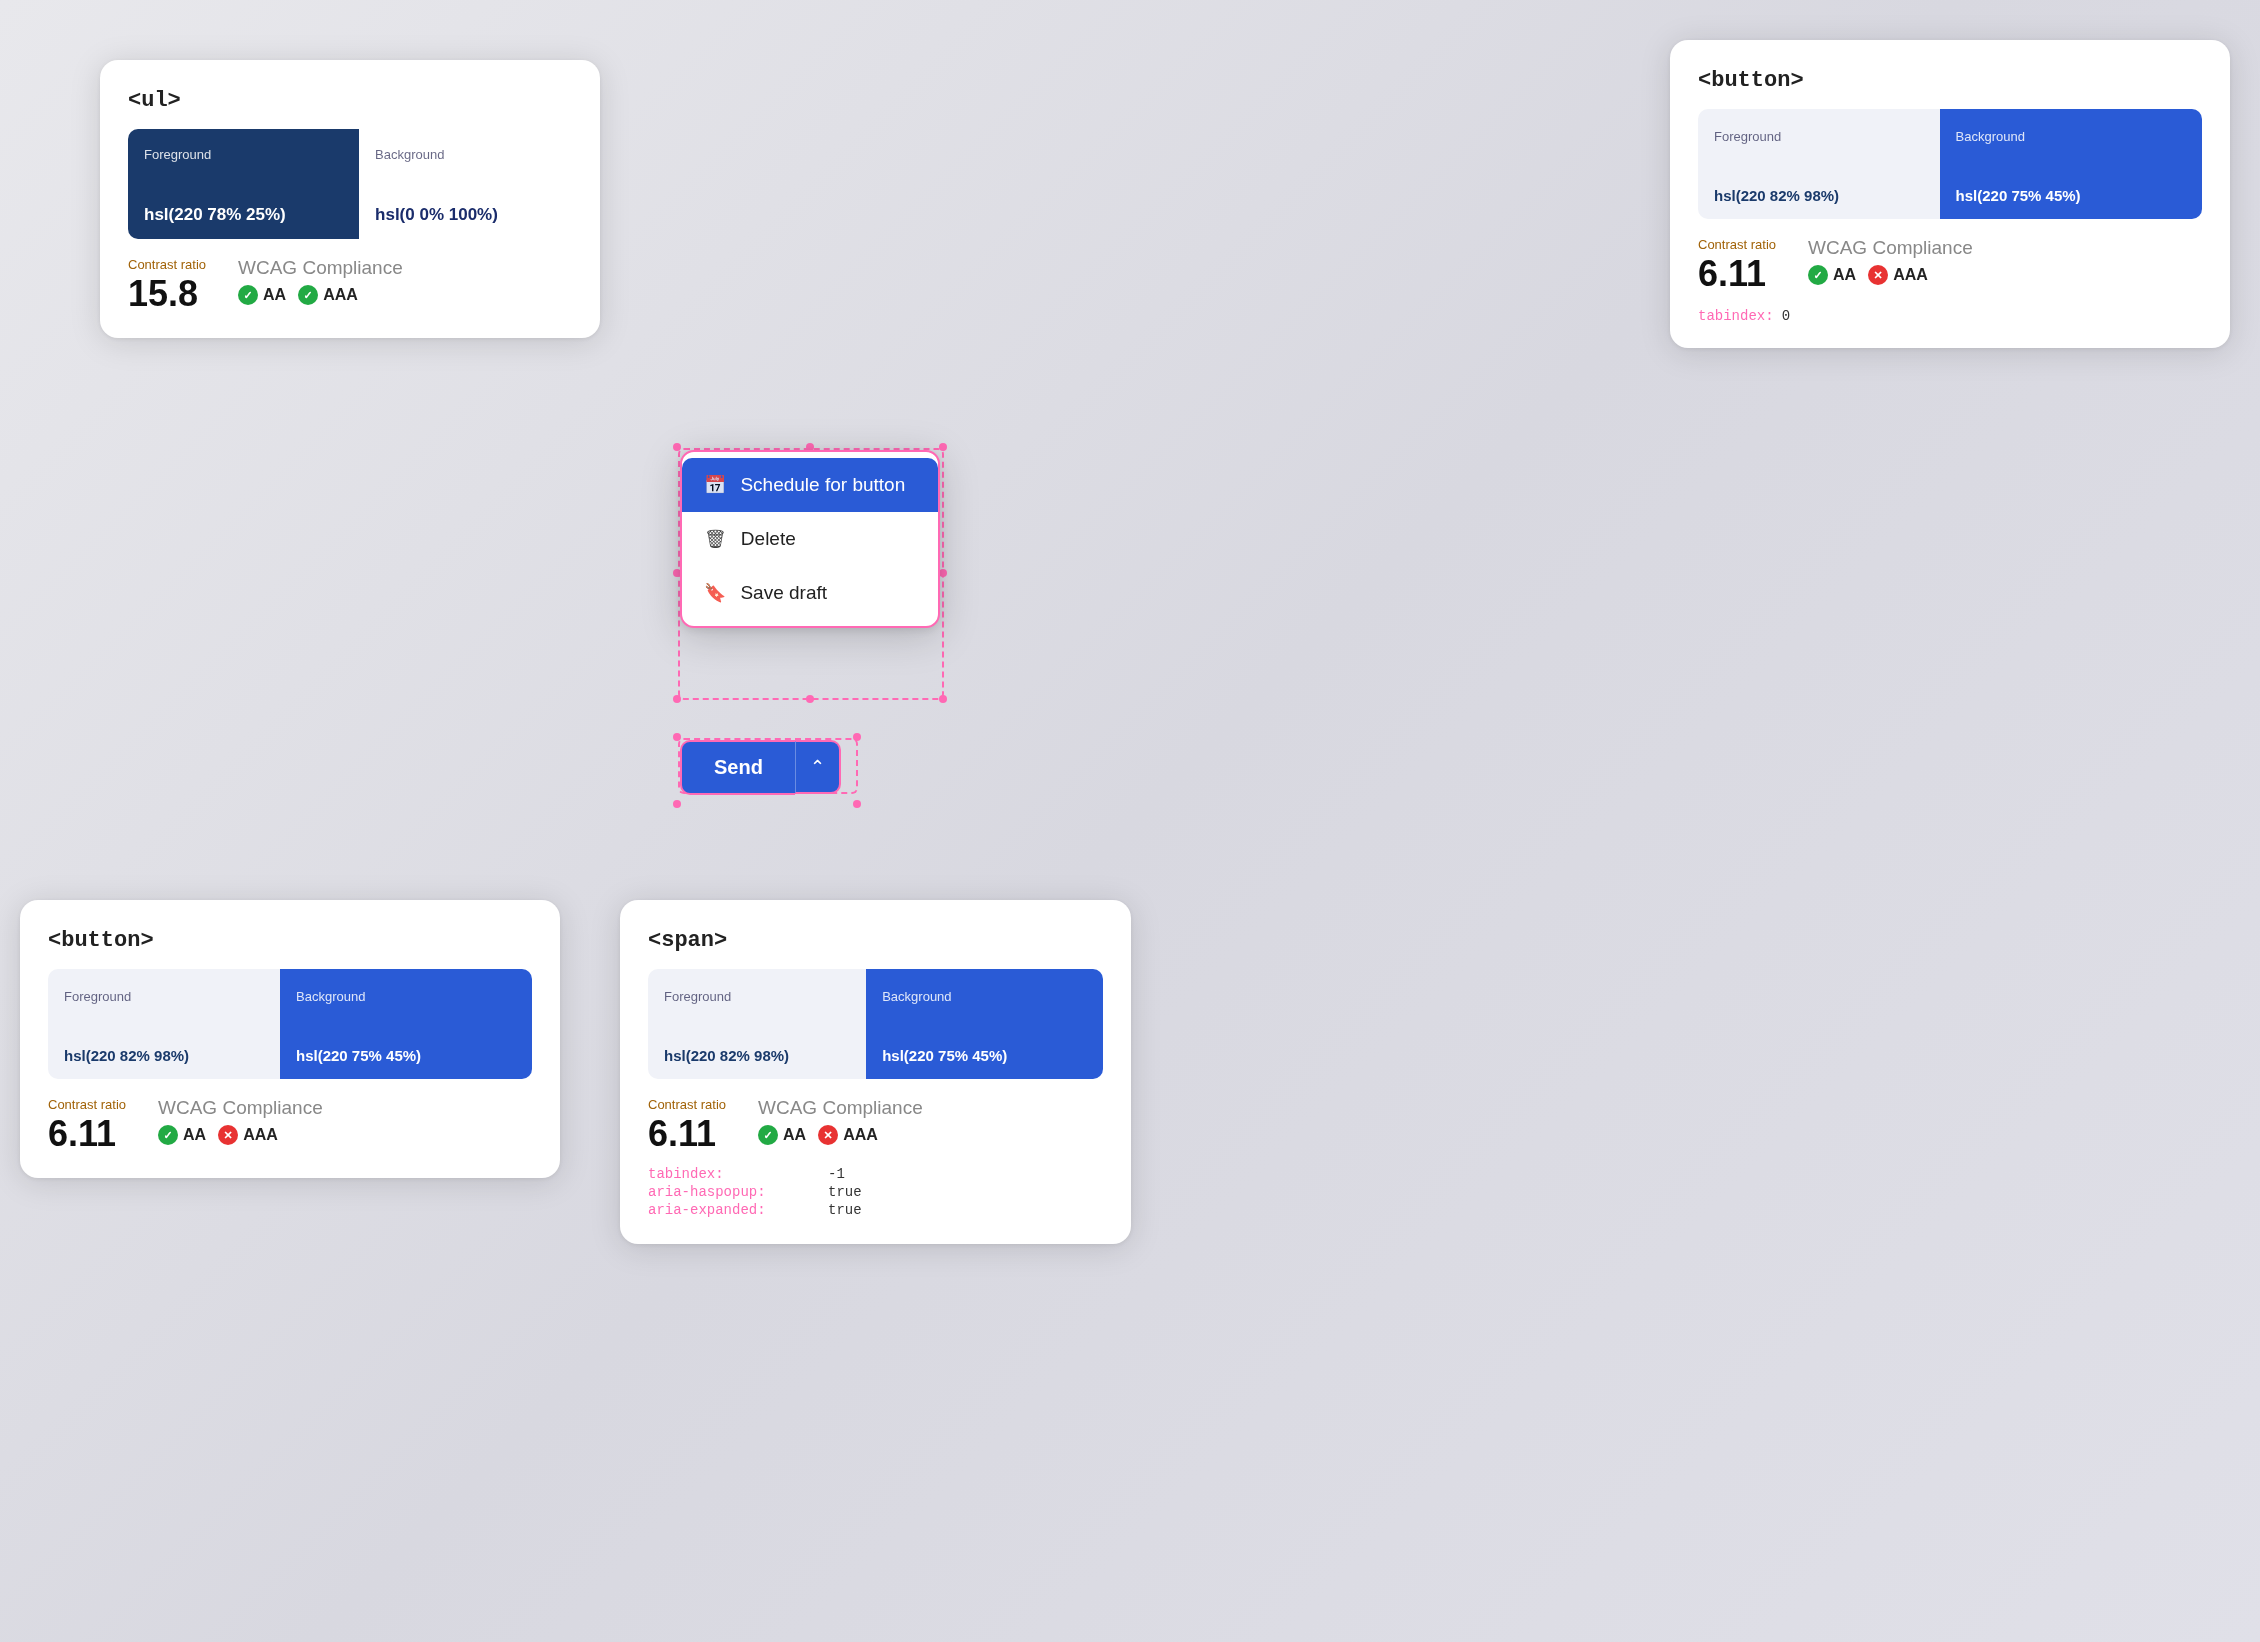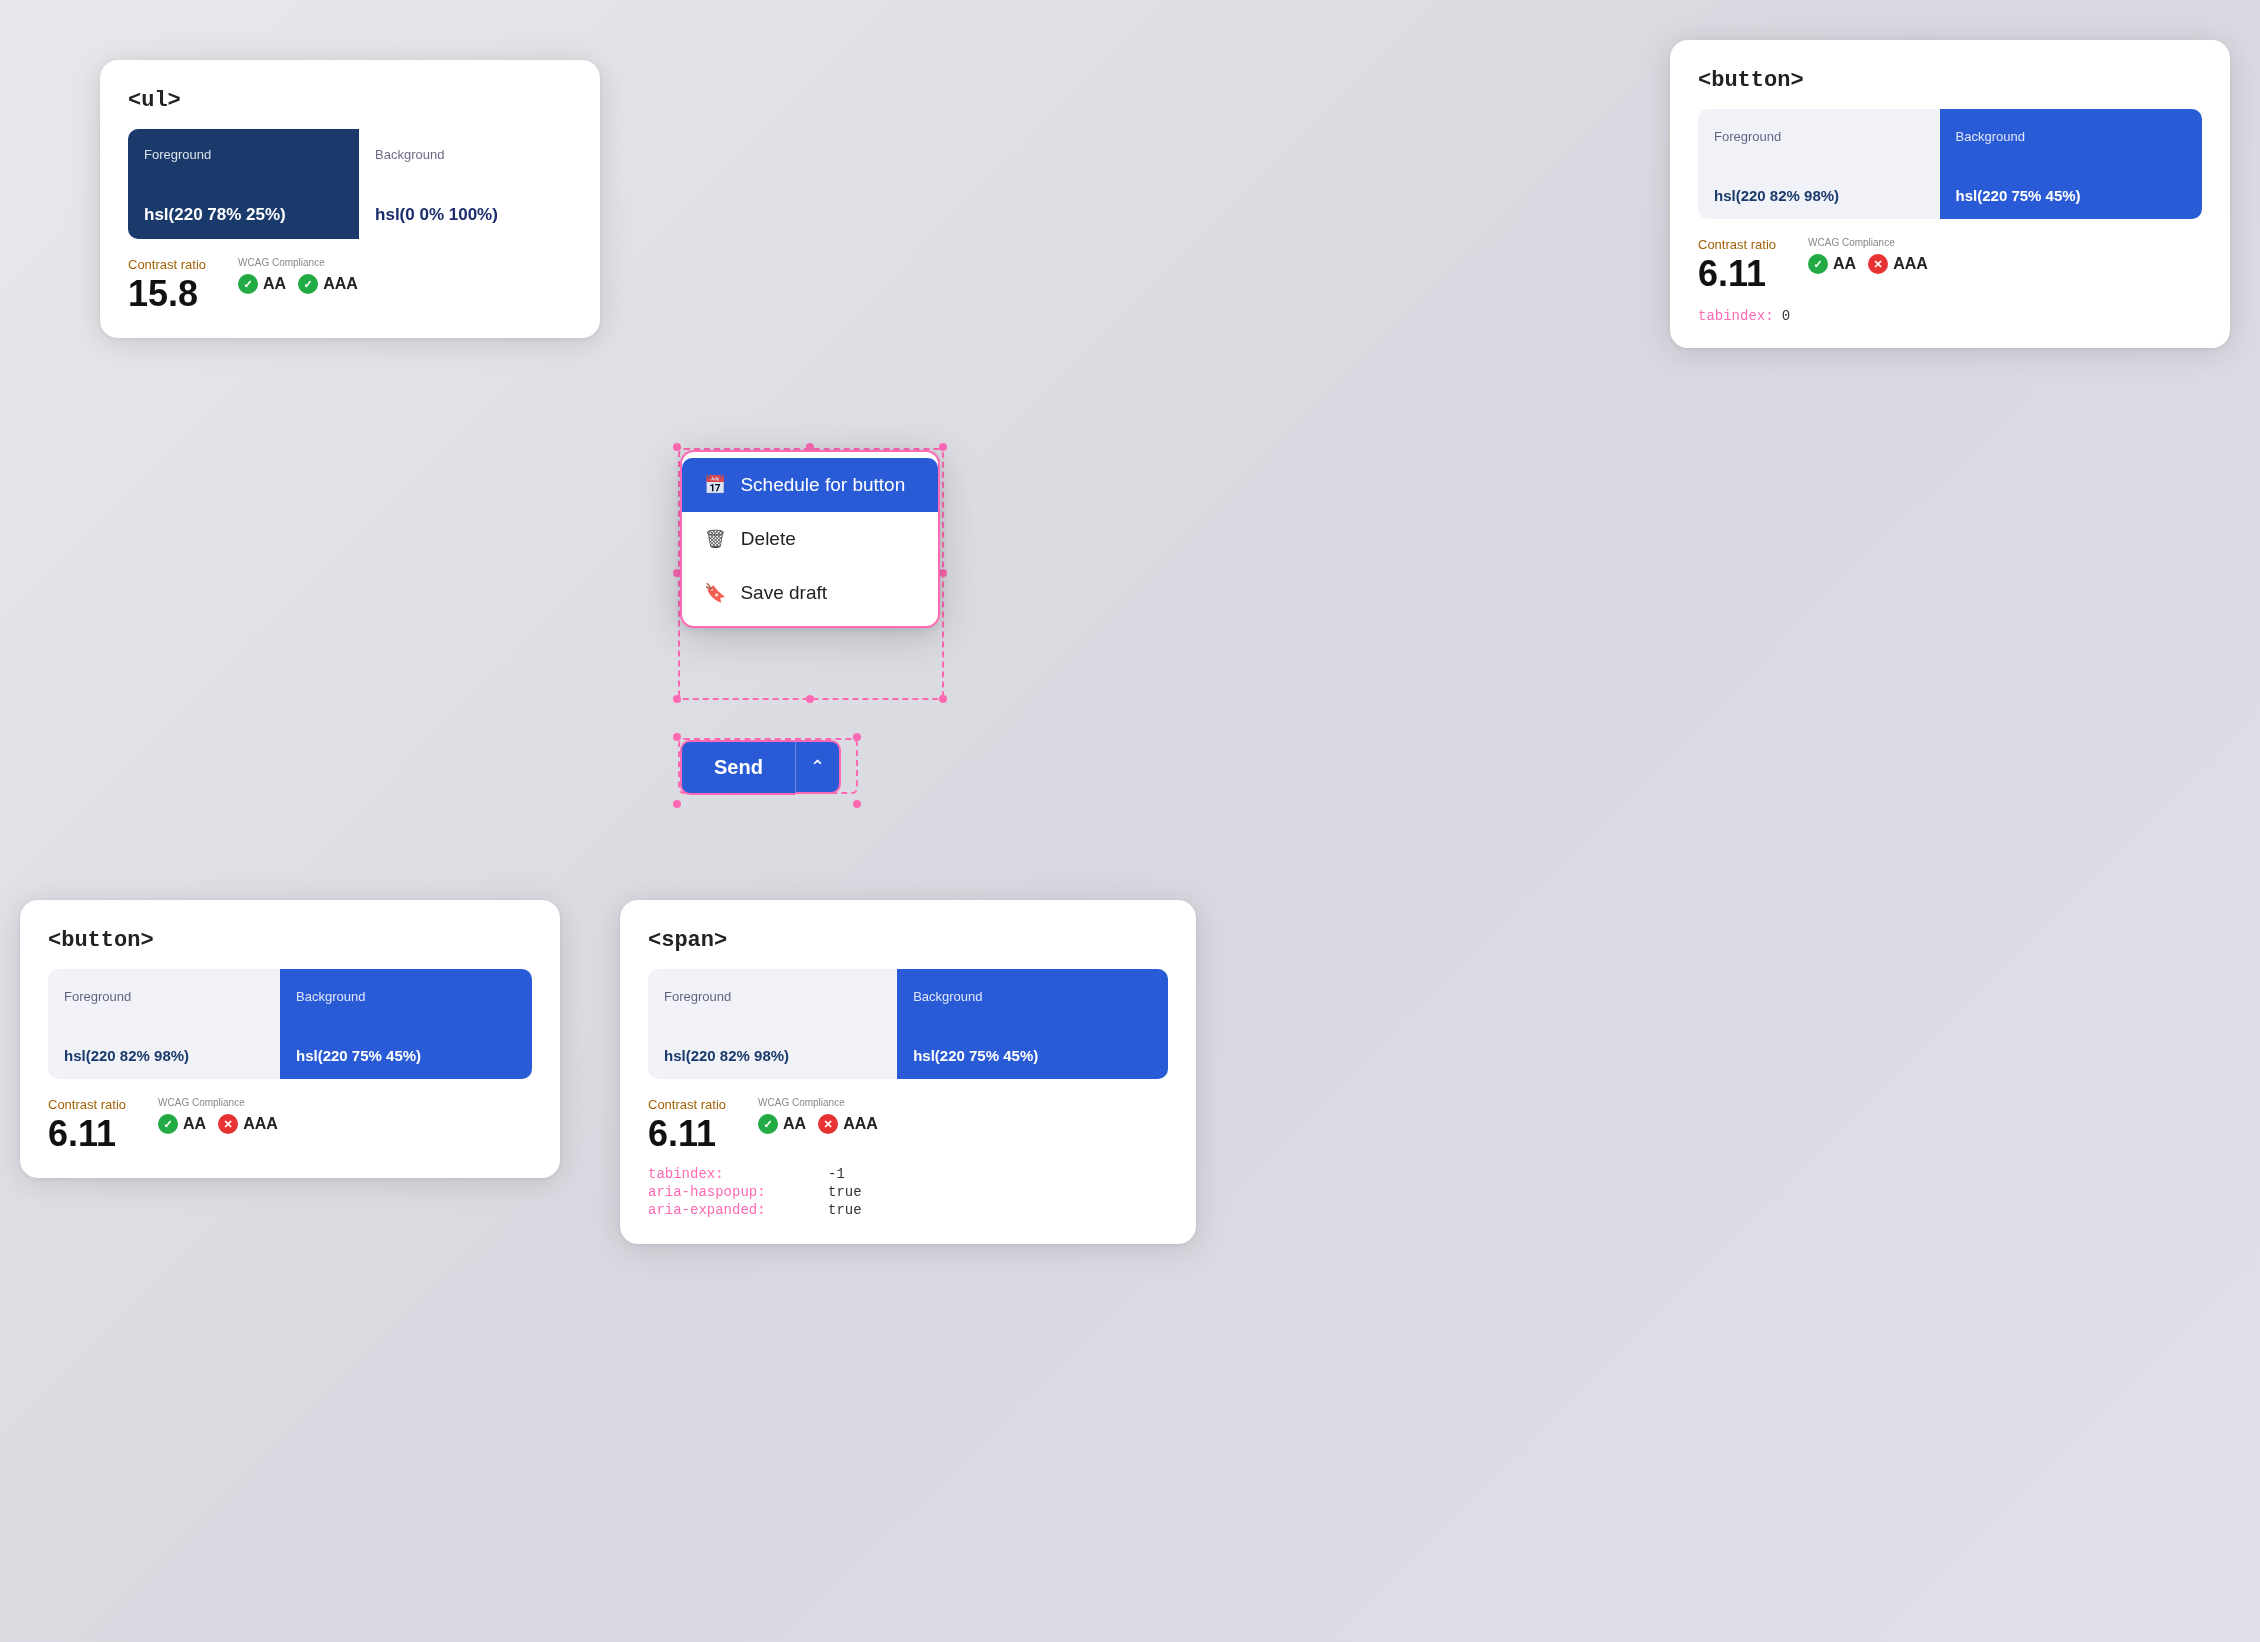--- a/index.html
+++ b/index.html
@@ -102,21 +102,21 @@
       color: #111;
       line-height: 1.1;
     }
 
     .wcag-block {
       display: flex;
       flex-direction: column;
     }
 
     .wcag-label {
-      font-size: 10px;
+      font-size: 19px;
       color: #888;
       margin-bottom: 6px;
     }
 
     .wcag-badges {
       display: flex;
       gap: 12px;
       align-items: center;
     }
 
@@ -381,21 +381,21 @@
         </div>
         <div class="badge">
           <div class="badge-icon-fail">✕</div>
           <span>AAA</span>
         </div>
       </div>
     </div>
   </div>
 </div>
 
-<div class="card" style="left: 620px; top: 900px; width: 576px;">
+<div class="card" style="left: 620px; top: 900px; width: 511px;">
   <div class="card-title">&lt;span&gt;</div>
   <div class="color-swatches">
     <div class="swatch swatch-fg" style="flex:1;">
       <div class="swatch-label dark">Foreground</div>
       <div class="swatch-value dark" style="color:#1a3a6b; font-size:15px;">hsl(220 82% 98%)</div>
     </div>
     <div class="swatch swatch-bg-blue" style="flex:1.1;">
       <div class="swatch-label">Background</div>
       <div class="swatch-value" style="font-size:15px;">hsl(220 75% 45%)</div>
     </div>

